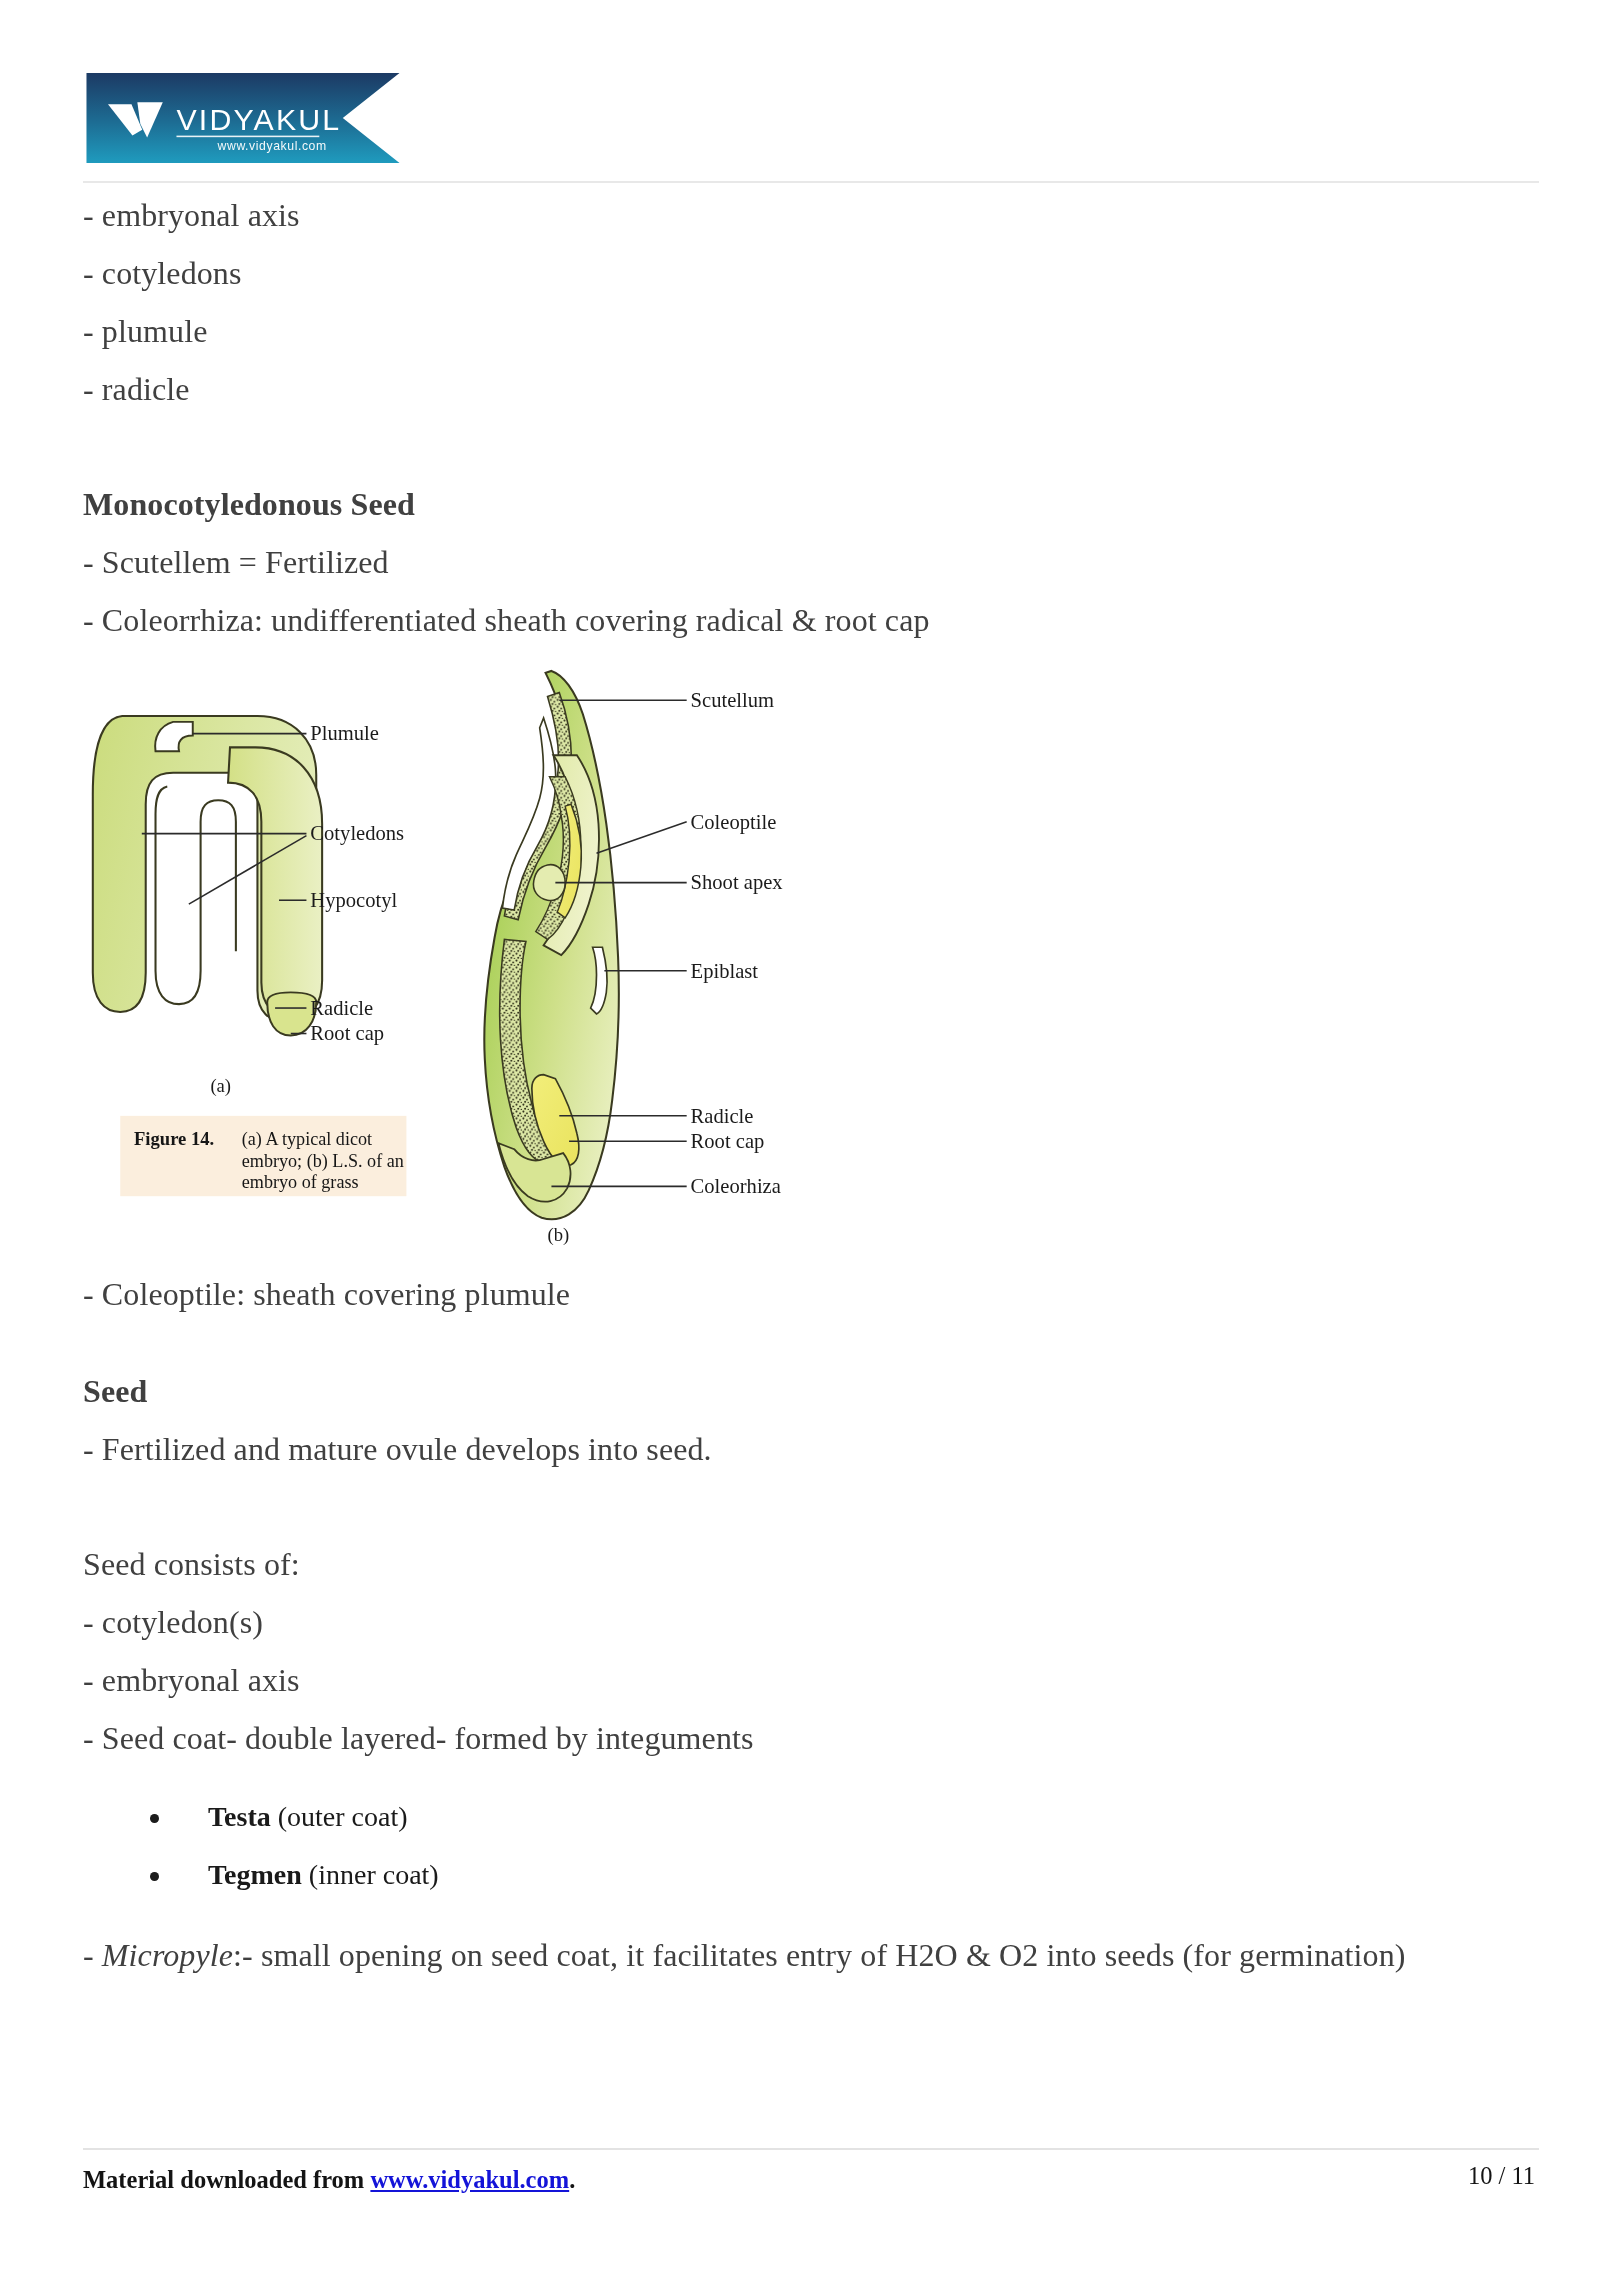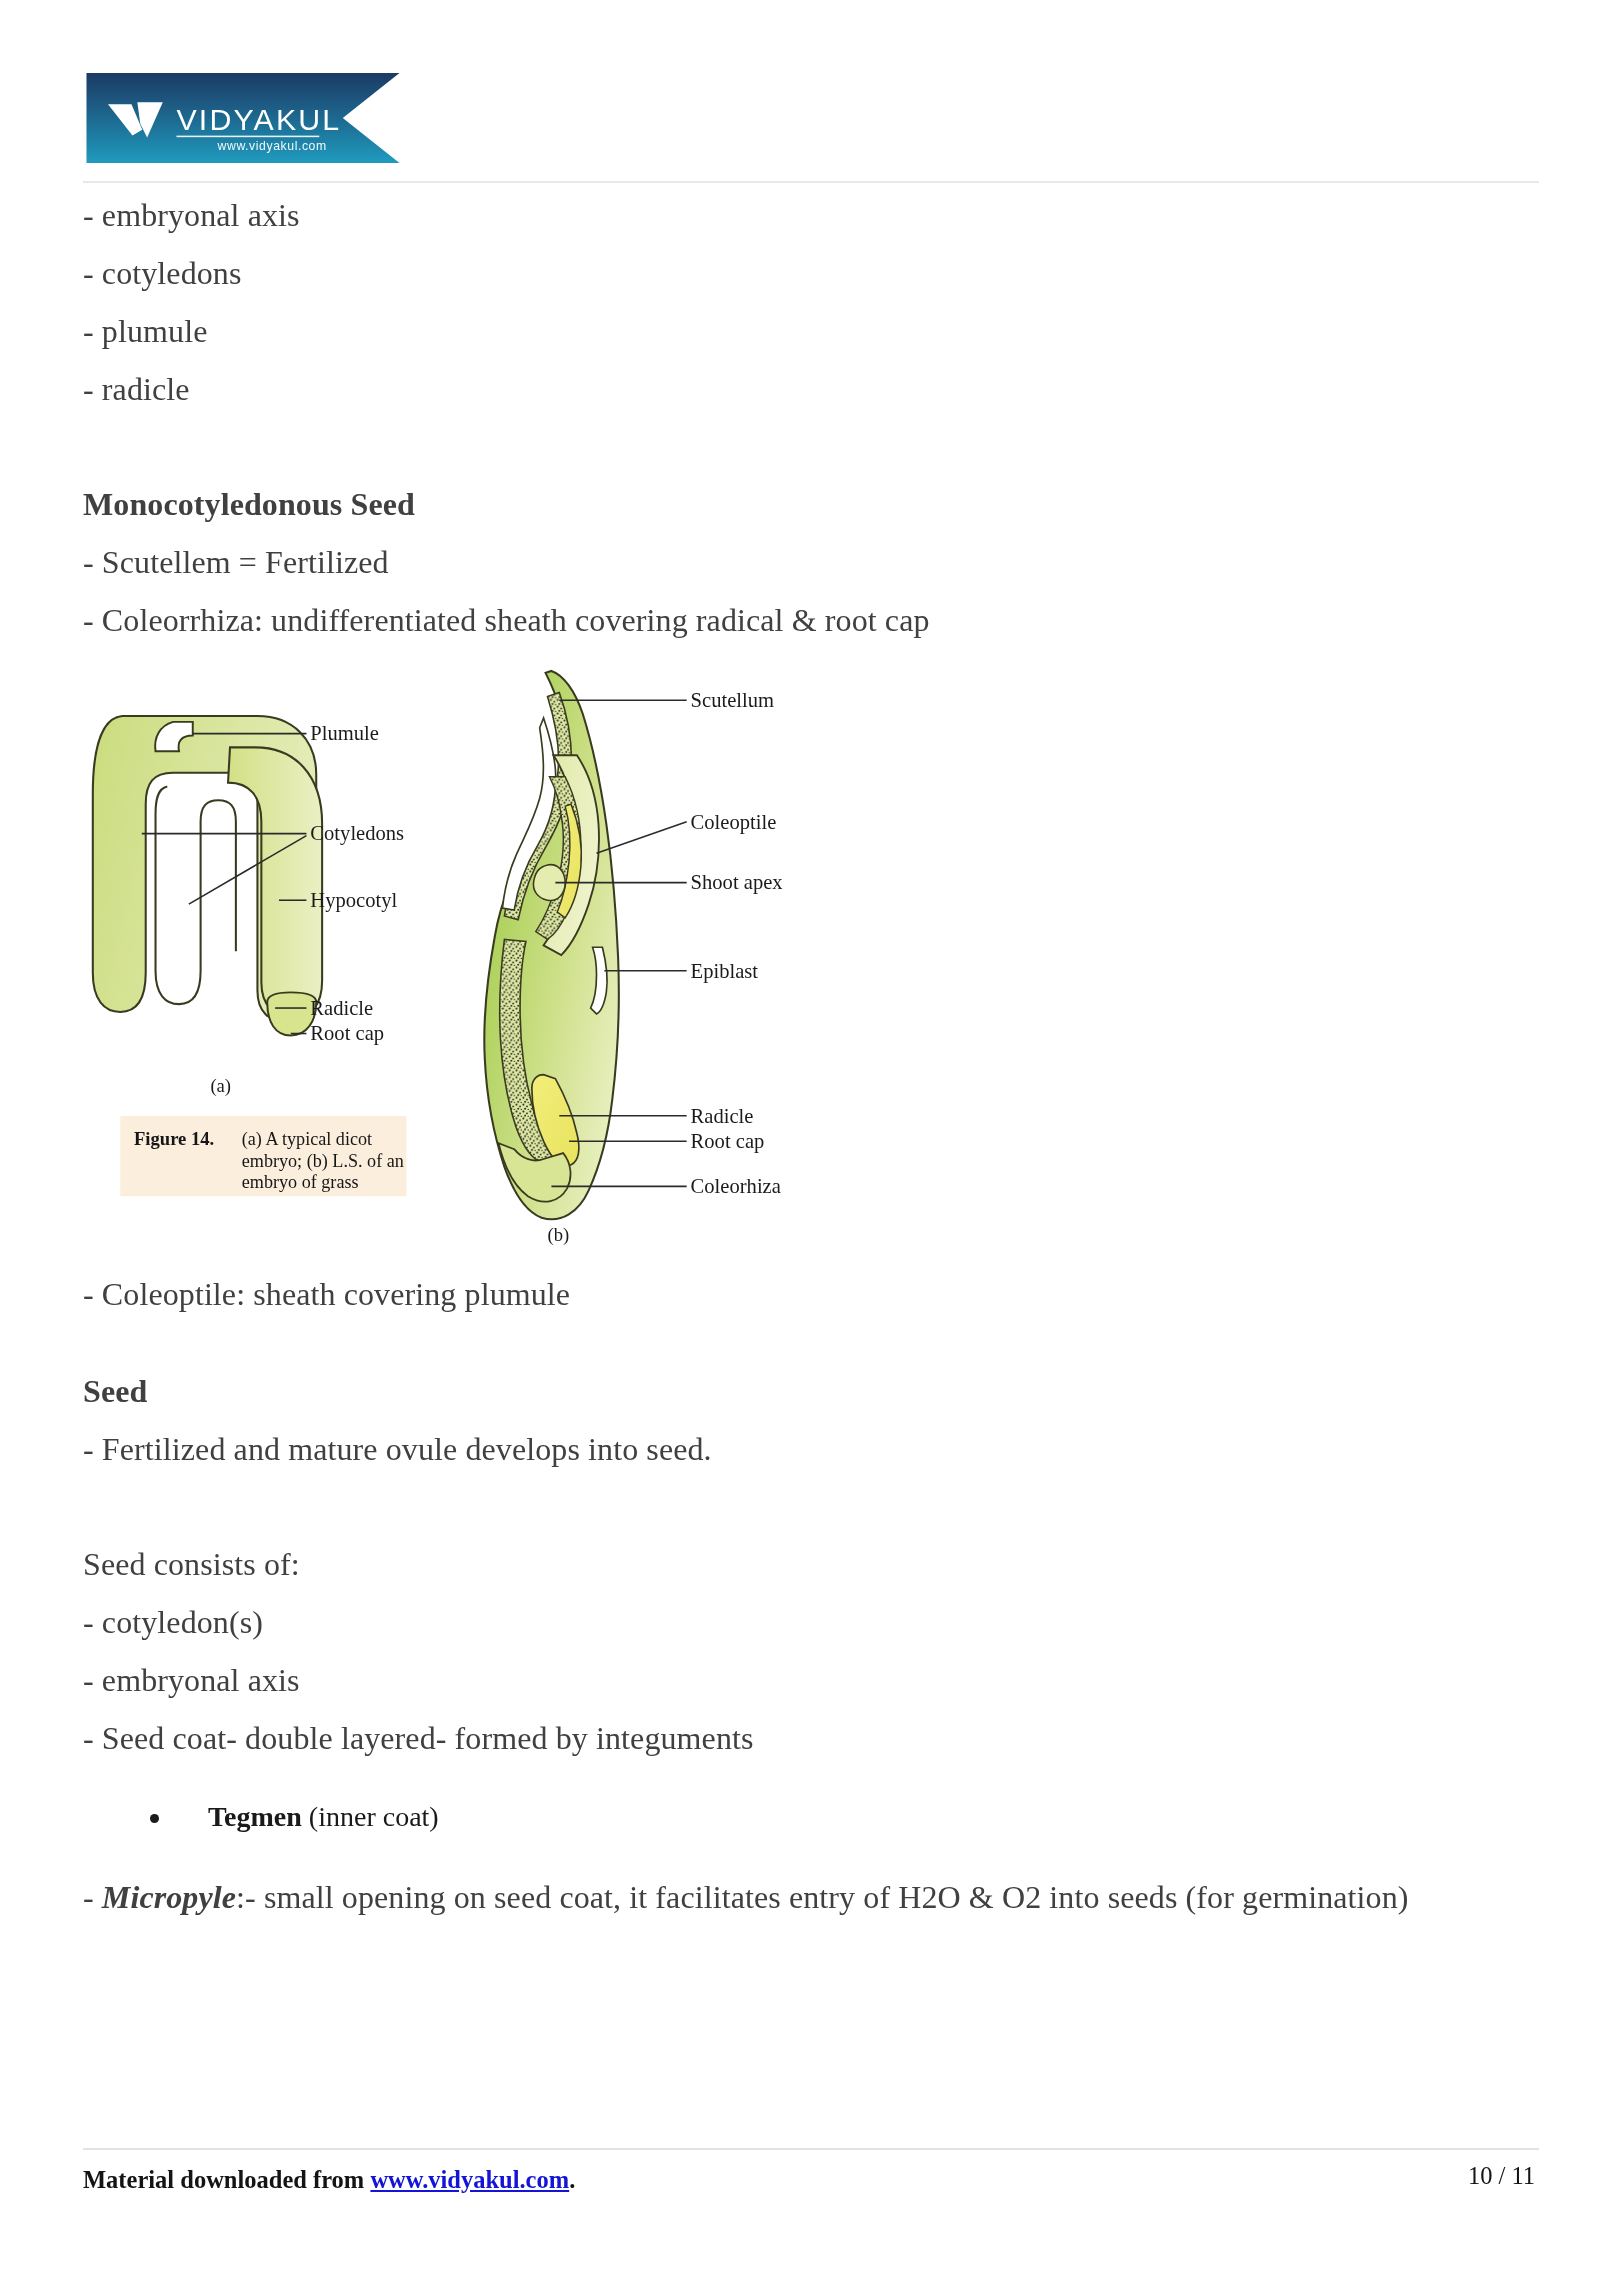--- a/index.html
+++ b/index.html
@@ -84,21 +84,21 @@
     left: 67px;
     top: 25.5px;
     width: 8.8px;
     height: 8.8px;
     background: #1c1c1c;
     border-radius: 50%;
   }
   .bullets li b { font-weight: bold; }
 
   .micropyle-term {
-    font-weight: bold;
+    font-weight: normal;
     font-style: italic;
   }
 
   
   .figure-block {
     position: relative;
     width: 1460px;
     height: 608px;
     margin-top: 7.8px;
   }
@@ -346,20 +346,24 @@
     <div class="line">Seed consists of:</div>
     <div class="line">- cotyledon(s)</div>
     <div class="line">- embryonal axis</div>
     <div class="line">- Seed coat- double layered- formed by integuments</div>
 
     <div class="spacer-sm"></div>
 
     <ul class="bullets">
       <li>
         <span class="dot"></span>
+        <b>Testa</b><span> (outer coat)</span>
+      </li>
+      <li>
+        <span class="dot"></span>
         <b>Tegmen</b><span> (inner coat)</span>
       </li>
     </ul>
 
     <div class="spacer-sm"></div>
 
     <div class="line"><span>- </span><span class="micropyle-term">Micropyle</span><span>:- small opening on seed coat, it facilitates entry of H2O &amp; O2 into seeds (for germination)</span></div>
 
   </div>
 

